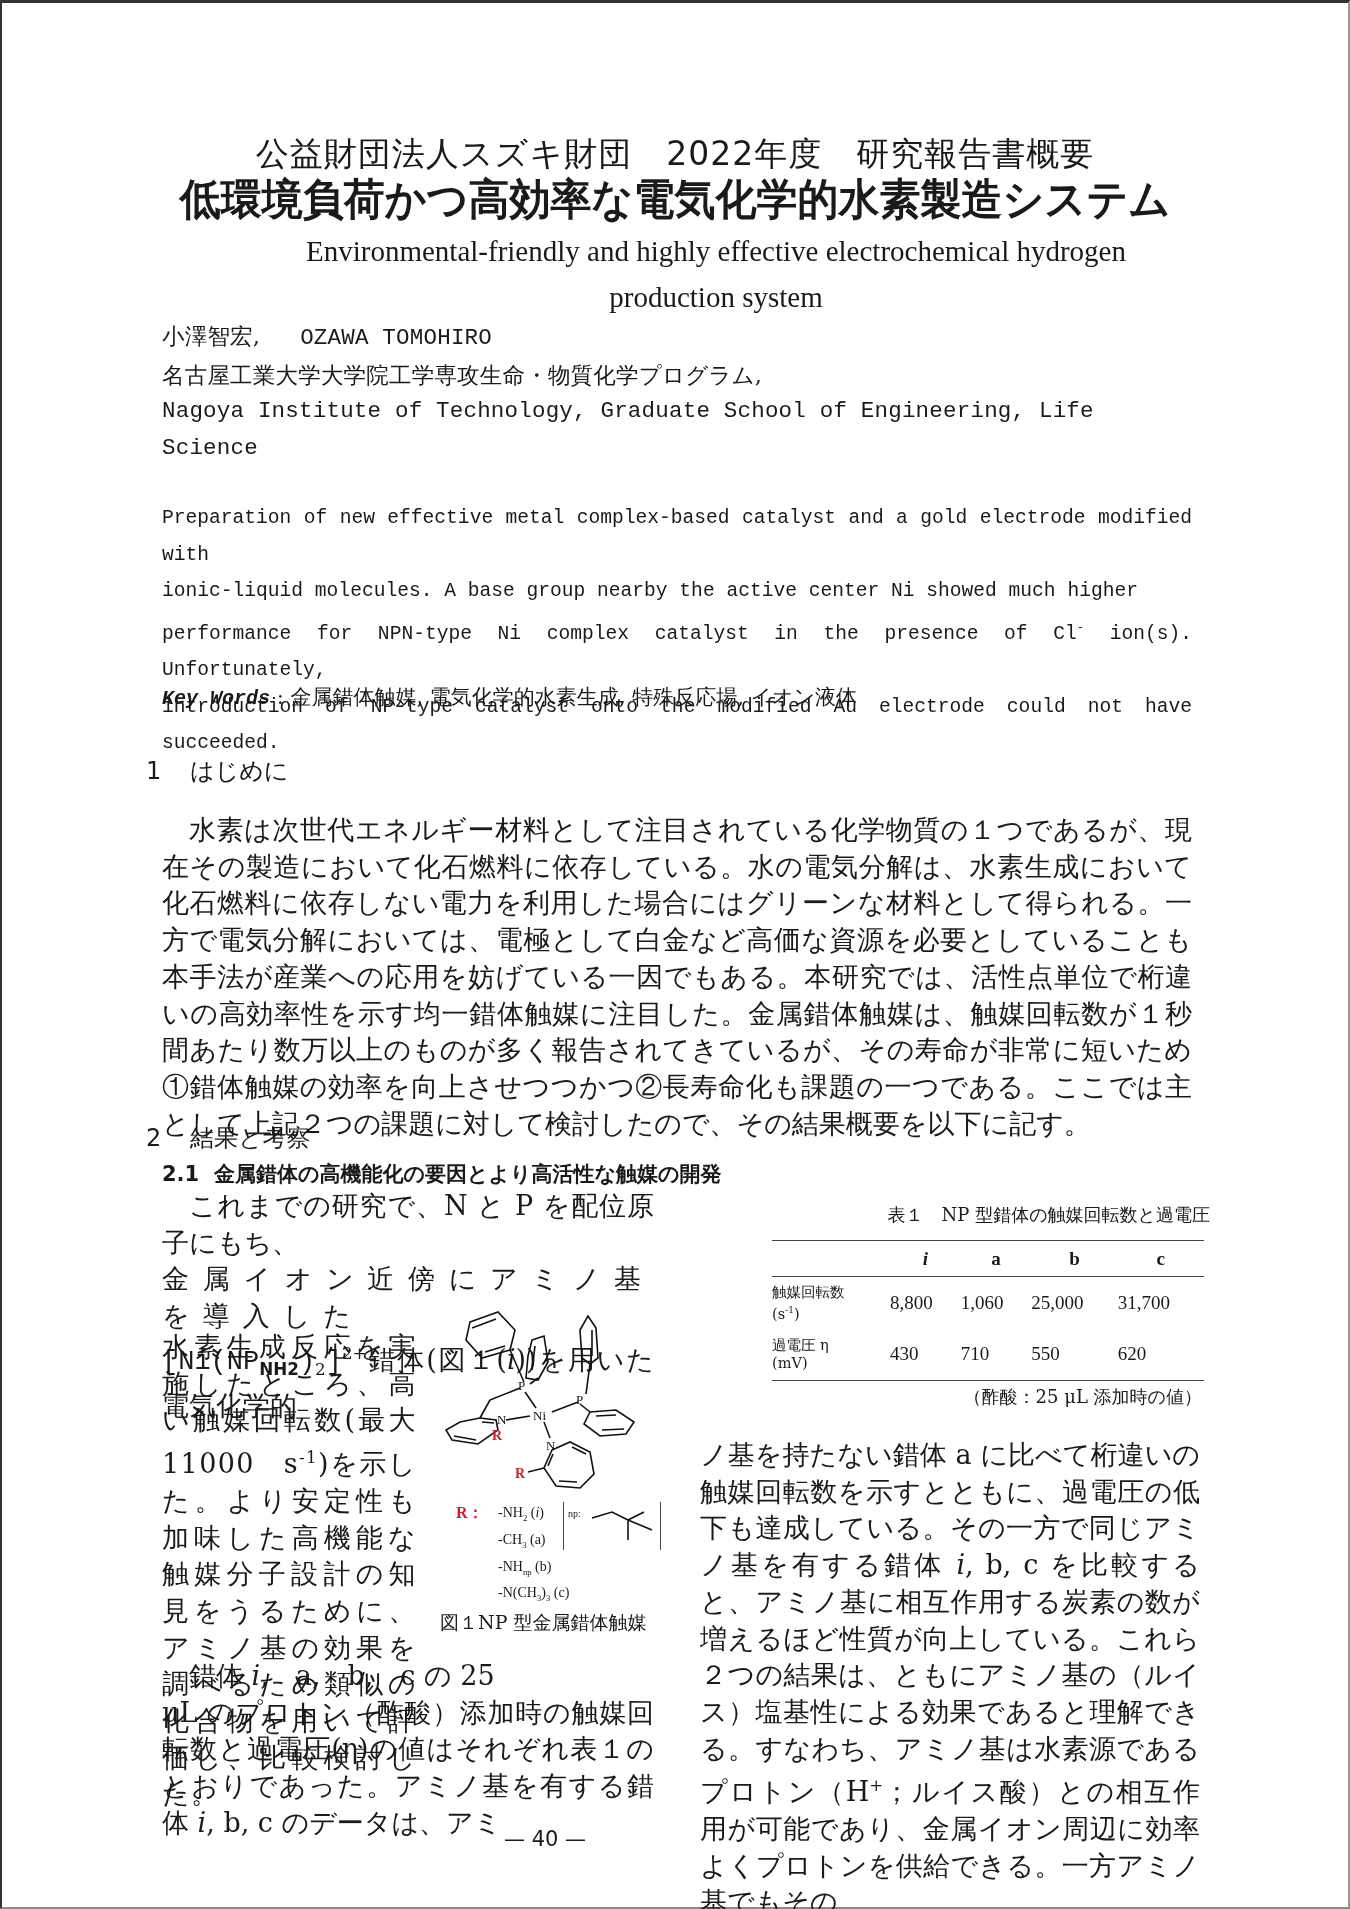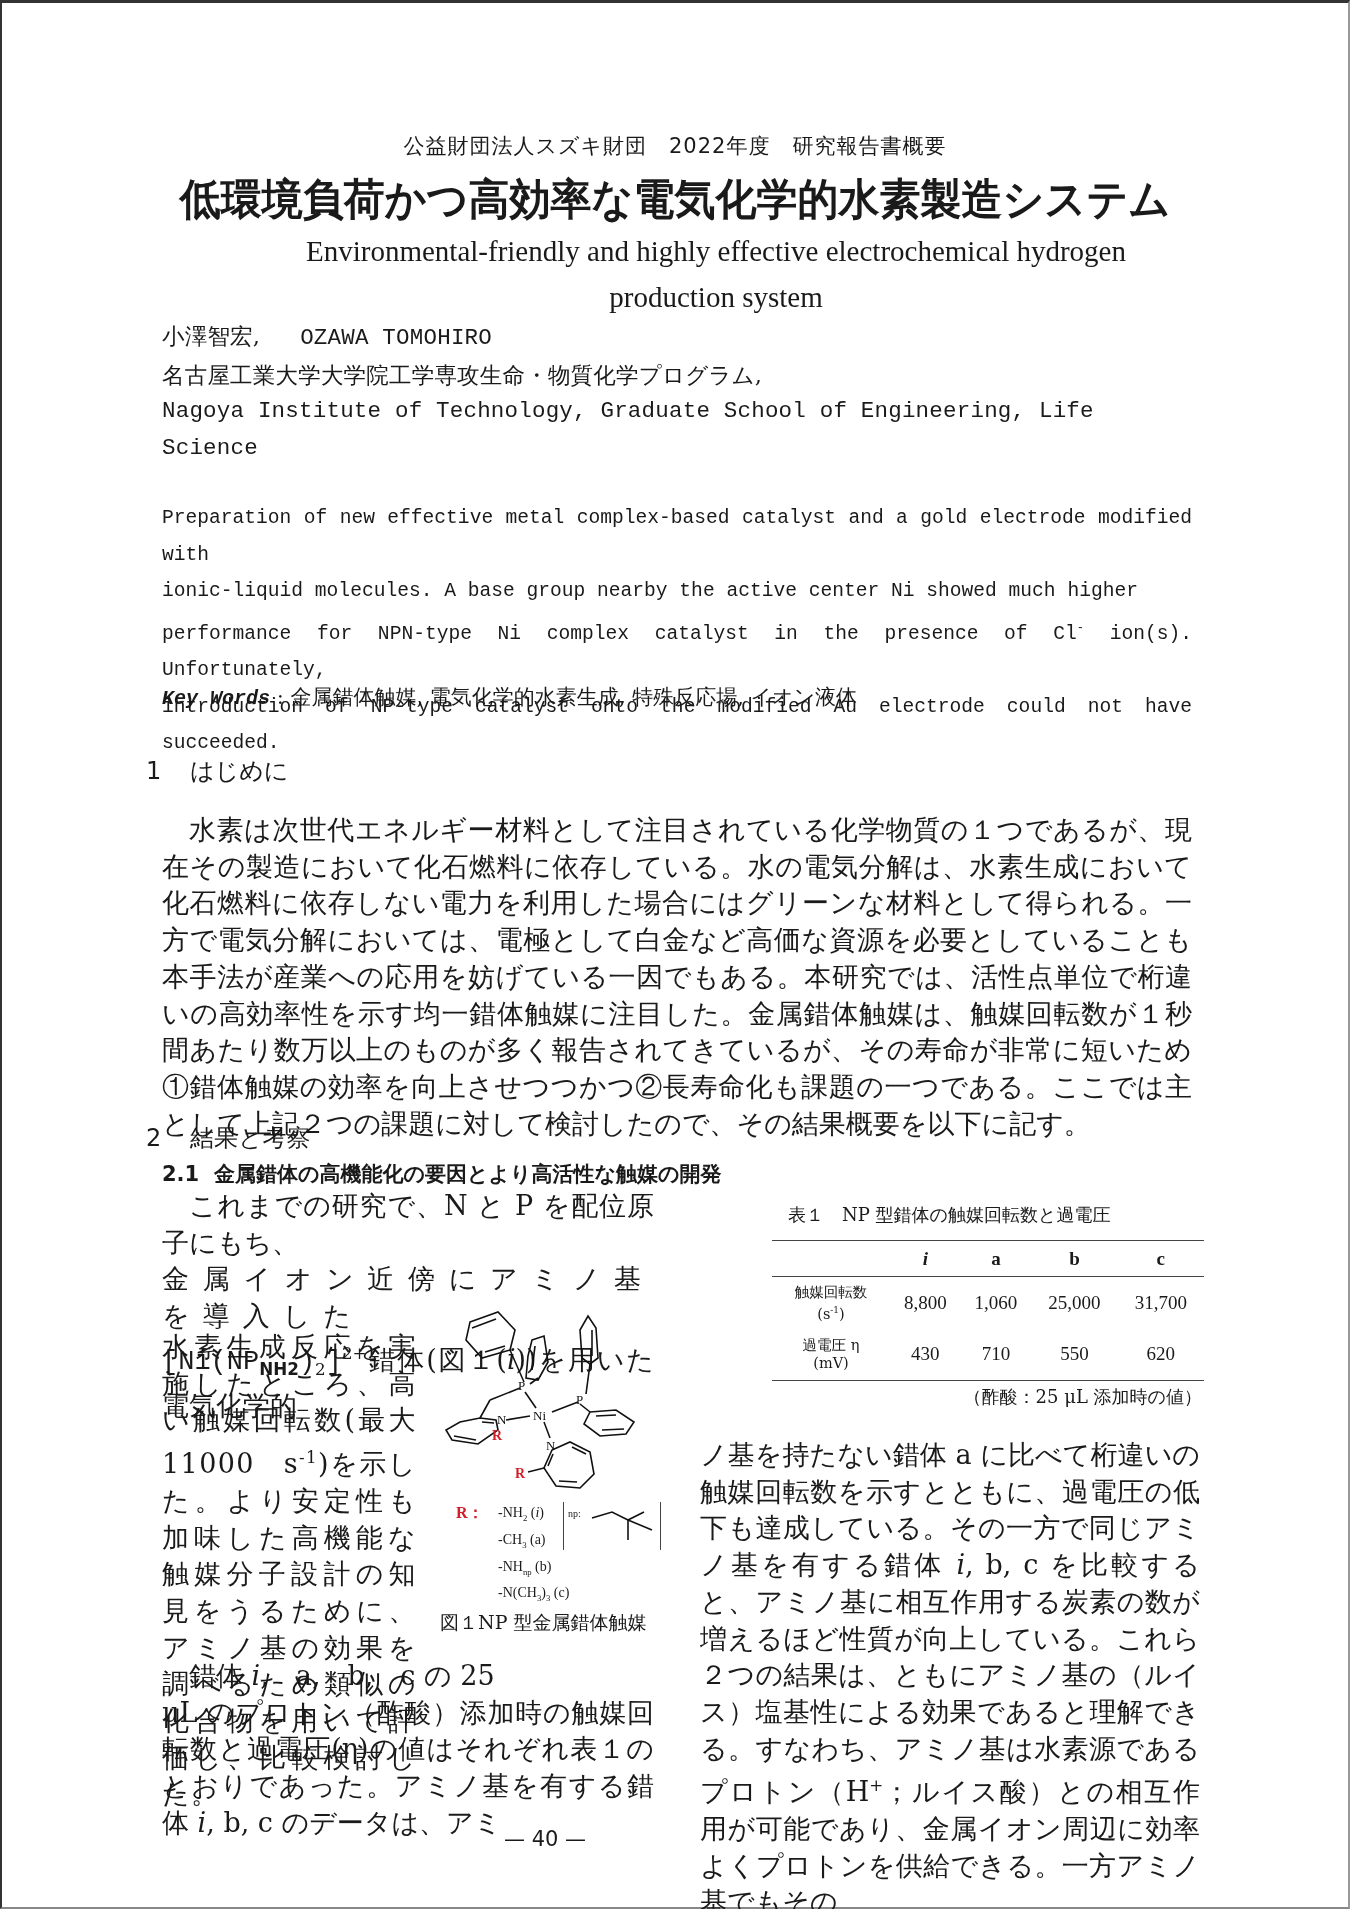--- a/index.html
+++ b/index.html
@@ -10,21 +10,21 @@
       border-top: 3px solid #333; border-left: 2px solid #333;
       border-right: 2px solid #999; border-bottom: 2px solid #888;
     }
     .gothic { font-family: "DejaVu Sans", "Liberation Sans", sans-serif; }
     .mincho { font-family: "DejaVu Serif", "Liberation Serif", serif; }
     .mono { font-family: "Liberation Mono", "DejaVu Sans Mono", monospace; }
     .serif { font-family: "Liberation Serif", "DejaVu Serif", serif; }
 
     .foundation-line {
       position: absolute; left: 0; width: 1350px; top: 132px; text-align: center;
-      font-size: 21px; letter-spacing: 1px;
+      font-size: 33px; letter-spacing: 1px;
     }
     .main-title {
       position: absolute; left: 0; width: 1350px; top: 172px; text-align: center;
       font-size: 41px; font-weight: bold; letter-spacing: 0px; transform: scaleY(1.05);
     }
     .english-title {
       position: absolute; left: 0; width: 1350px; top: 228px; text-align: center;
       font-size: 29px; line-height: 46px; margin-left: 41px;
     }
     .author-block {
@@ -54,31 +54,31 @@
     .intro-text { left: 162px; top: 788px; width: 1030px; }
     .intro-text p { text-indent: 1em; }
     .col-left-top { left: 162px; top: 1164px; width: 492px; }
     .col-left-top p { text-indent: 1em; }
     .col-left-narrow { left: 162px; top: 1305px; width: 255px; text-align: justify; letter-spacing: 1.4px; }
     .col-left-bottom { left: 162px; top: 1634px; width: 492px; }
     .col-right { left: 700px; top: 1413px; width: 500px; }
     .spread { letter-spacing: 13px; }
 
     .table-caption {
-      position: absolute; left: 788px; top: 1203px; width: 440px; text-align: left; font-size: 18px;
+      position: absolute; left: 770px; top: 1203px; width: 440px; text-align: right; font-size: 18px;
     }
     .data-table {
       position: absolute; left: 772px; top: 1240px; width: 432px;
       border-collapse: collapse; font-size: 19px;
     }
     .data-table thead tr { border-top: 1.5px solid #444; border-bottom: 1.5px solid #444; }
     .data-table tbody tr:last-child { border-bottom: 1.5px solid #444; }
     .data-table th { font-weight: bold; height: 36px; font-size: 19px; }
     .data-table th.italic { font-style: italic; }
-    .data-table td { text-align: center; height: 52px; }
+    .data-table td { text-align: left; height: 52px; }
     .data-table td.row-label { font-size: 14.5px; line-height: 18px; width: 118px; }
     .table-note {
       position: absolute; left: 770px; top: 1385px; width: 432px; text-align: right; font-size: 18px;
     }
 
     .figure {
       position: absolute; left: 440px; top: 1300px; width: 230px; height: 300px;
     }
     .figure svg { position: absolute; left: 0; top: 0; }
     .r-legend {

